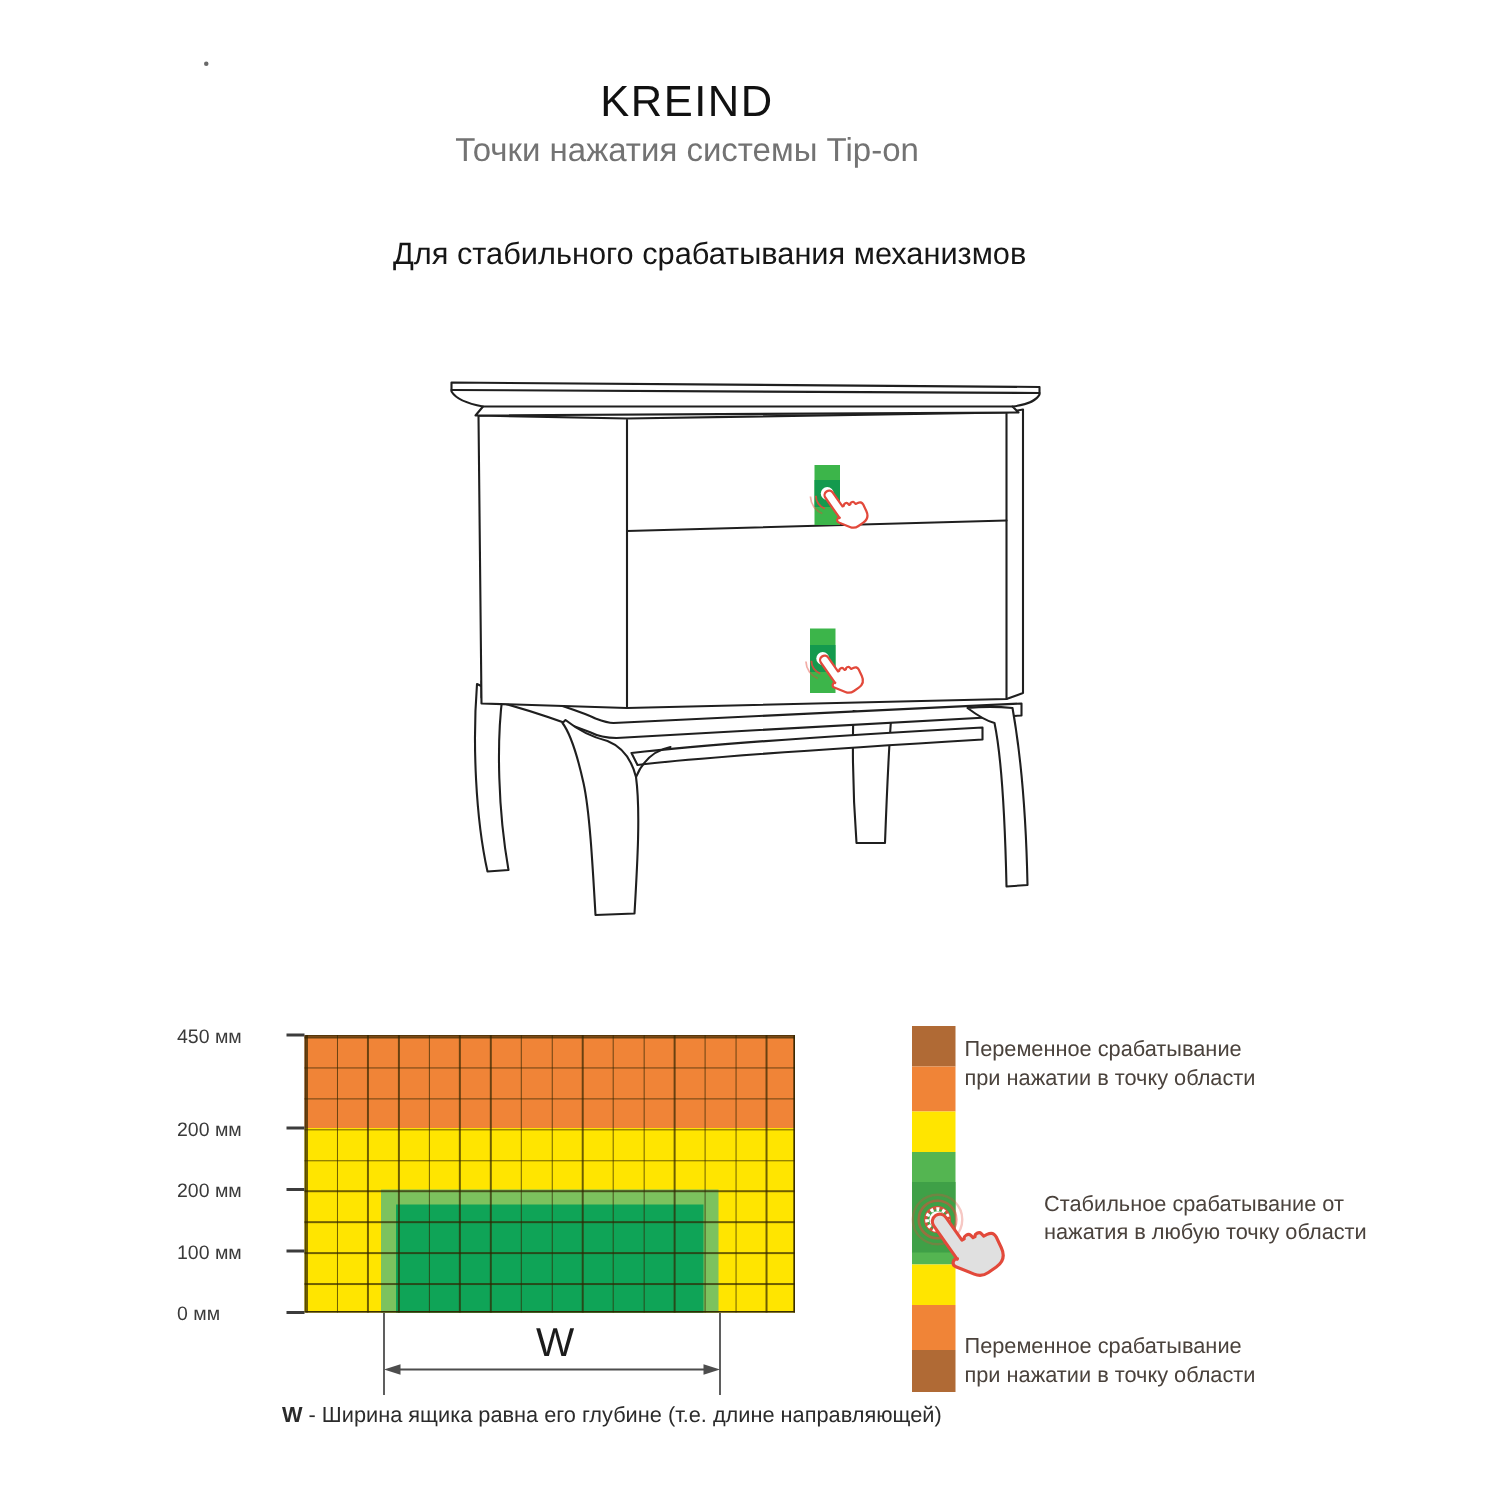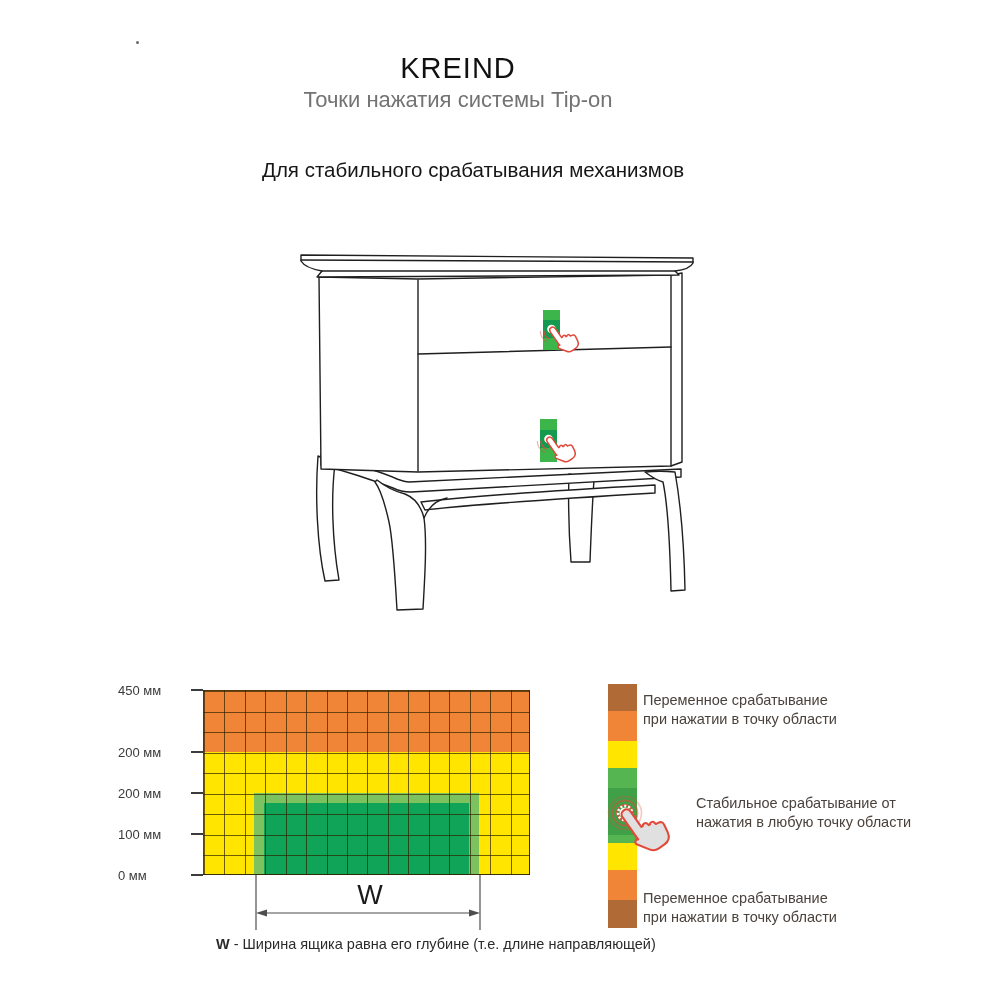--- a/index.html
+++ b/index.html
@@ -22,21 +22,21 @@
     border:1px solid rgba(48,36,0,.8);
     background-image:
       repeating-linear-gradient(to right, rgba(48,36,0,.7) 0px, rgba(48,36,0,.7) 1px, transparent 1px, transparent 20.4375px),
       repeating-linear-gradient(to bottom, rgba(48,36,0,.7) 0px, rgba(48,36,0,.7) 1px, transparent 1px, transparent 20.5555px);
   }
   .ytick{position:absolute;left:191px;width:12px;height:2px;background:#3c3c3c;}
   .ylabel{position:absolute;left:118px;width:70px;text-align:left;font-size:13px;color:#3a3a3a;}
 
   
   #w-label{left:340px;top:880px;width:60px;text-align:center;font-size:27px;color:#1b1b1b;}
-  #caption{left:188px;top:936px;font-size:14.5px;color:#2b2b2b;margin-left:28px;}
+  #caption{left:188px;top:936px;font-size:14.5px;color:#2b2b2b;}
   #caption b{font-weight:bold;}
 
   
   #legend-strip{left:608px;top:684px;width:29px;height:244px;display:flex;flex-direction:column;}
   #legend-strip .seg{width:29px;}
   #legend-dark-sq{left:608px;top:788px;width:29px;height:47px;}
   .legend-text{position:absolute;font-size:14.5px;line-height:18.5px;color:#4a423c;}
   #legend-text-1{left:643px;top:691px;}
   #legend-text-2{left:696px;top:794px;}
   #legend-text-3{left:643px;top:889px;}

